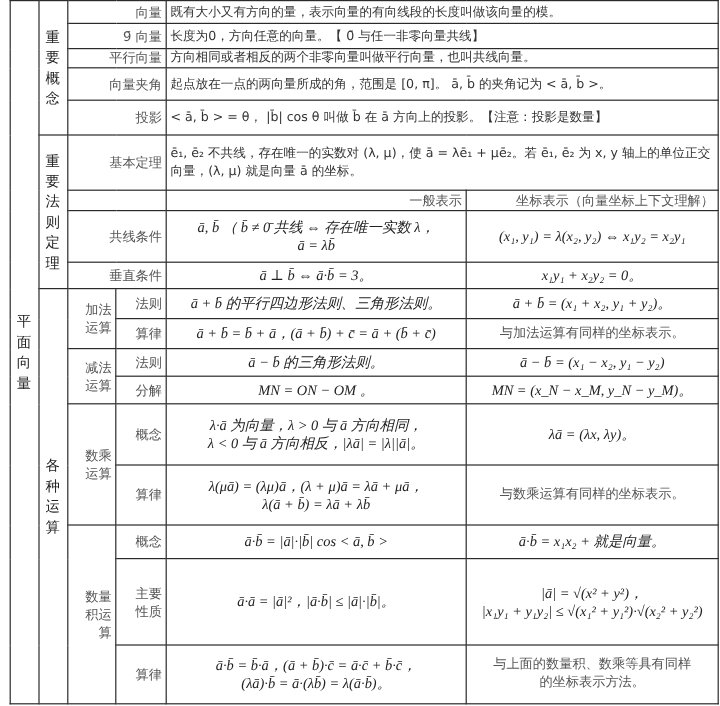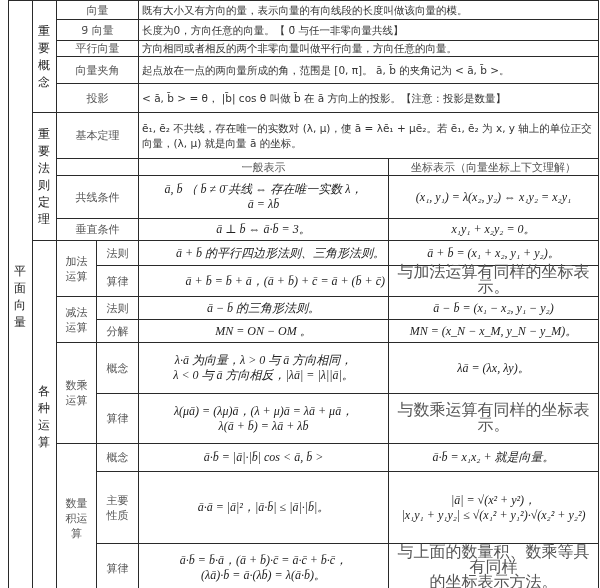--- a/index.html
+++ b/index.html
@@ -1,25 +1,25 @@
 <!DOCTYPE html>
 <html><head>
 <meta charset="utf-8">
 <style>
   html, body { margin:0; padding:0; background:#fff; }
   body { width:600px; height:588px; overflow:hidden; font-family:"DejaVu Serif","Liberation Serif",serif; color:#222; }
   table { border-collapse:collapse; position:absolute; left:8px; top:0; width:590px; table-layout:fixed; }
   td { border:1.5px solid #2a2a2a; padding:0 3px; font-size:11px; line-height:15px; vertical-align:middle; }
   .c { text-align:center; }
-  .l { text-align:right; }
+  .l { text-align:center; }
   .vert { text-align:center; font-size:12px; line-height:17px; letter-spacing:1px; }
-  .lbl { text-align:center; color:#555; font-family:"DejaVu Sans","Liberation Sans",sans-serif; font-size:11px; }
+  .lbl { text-align:right; color:#555; font-family:"DejaVu Sans","Liberation Sans",sans-serif; font-size:11px; }
   .desc { font-family:"DejaVu Sans","Liberation Sans",sans-serif; font-size:10.5px; color:#333;margin-top:47px; }
   .m { font-family:"Liberation Serif","DejaVu Serif",serif; font-style:italic; font-size:12px; }
-  .sub { font-family:Liberation Mono, monospace; font-size:16px; color:#555; }
+  .sub { font-family:Liberation Sans, sans-serif; font-size:11px; color:#555; }
   .ws { white-space:pre-line; }
 </style>
 </head>
 <body>
 
 <table>
   <colgroup>
     <col style="width:24px">
     <col style="width:24px">
     <col style="width:40px">
@@ -37,21 +37,21 @@
 念</td>
     <td colspan="2" class="lbl">向量</td>
     <td colspan="2" class="desc">既有大小又有方向的量，表示向量的有向线段的长度叫做该向量的模。</td>
   </tr>
   <tr style="height:21px">
     <td colspan="2" class="lbl">9̄ 向量</td>
     <td colspan="2" class="desc">长度为0，方向任意的向量。【 0̄ 与任一非零向量共线】</td>
   </tr>
   <tr style="height:16px">
     <td colspan="2" class="lbl">平行向量</td>
-    <td colspan="2" class="desc">方向相同或者相反的两个非零向量叫做平行向量，方向任意的向量。</td>
+    <td colspan="2" class="desc">方向相同或者相反的两个非零向量叫做平行向量，也叫共线向量。</td>
   </tr>
   <tr style="height:27px">
     <td colspan="2" class="lbl">向量夹角</td>
     <td colspan="2" class="desc">起点放在一点的两向量所成的角，范围是 [0, π]。 ā, b̄ 的夹角记为 &lt; ā, b̄ &gt;。</td>
   </tr>
   <tr style="height:29px">
     <td colspan="2" class="lbl">投影</td>
     <td colspan="2" class="desc">&lt; ā, b̄ &gt; = θ， |b̄| cos θ 叫做 b̄ 在 ā 方向上的投影。【注意：投影是数量】</td>
   </tr>
 

